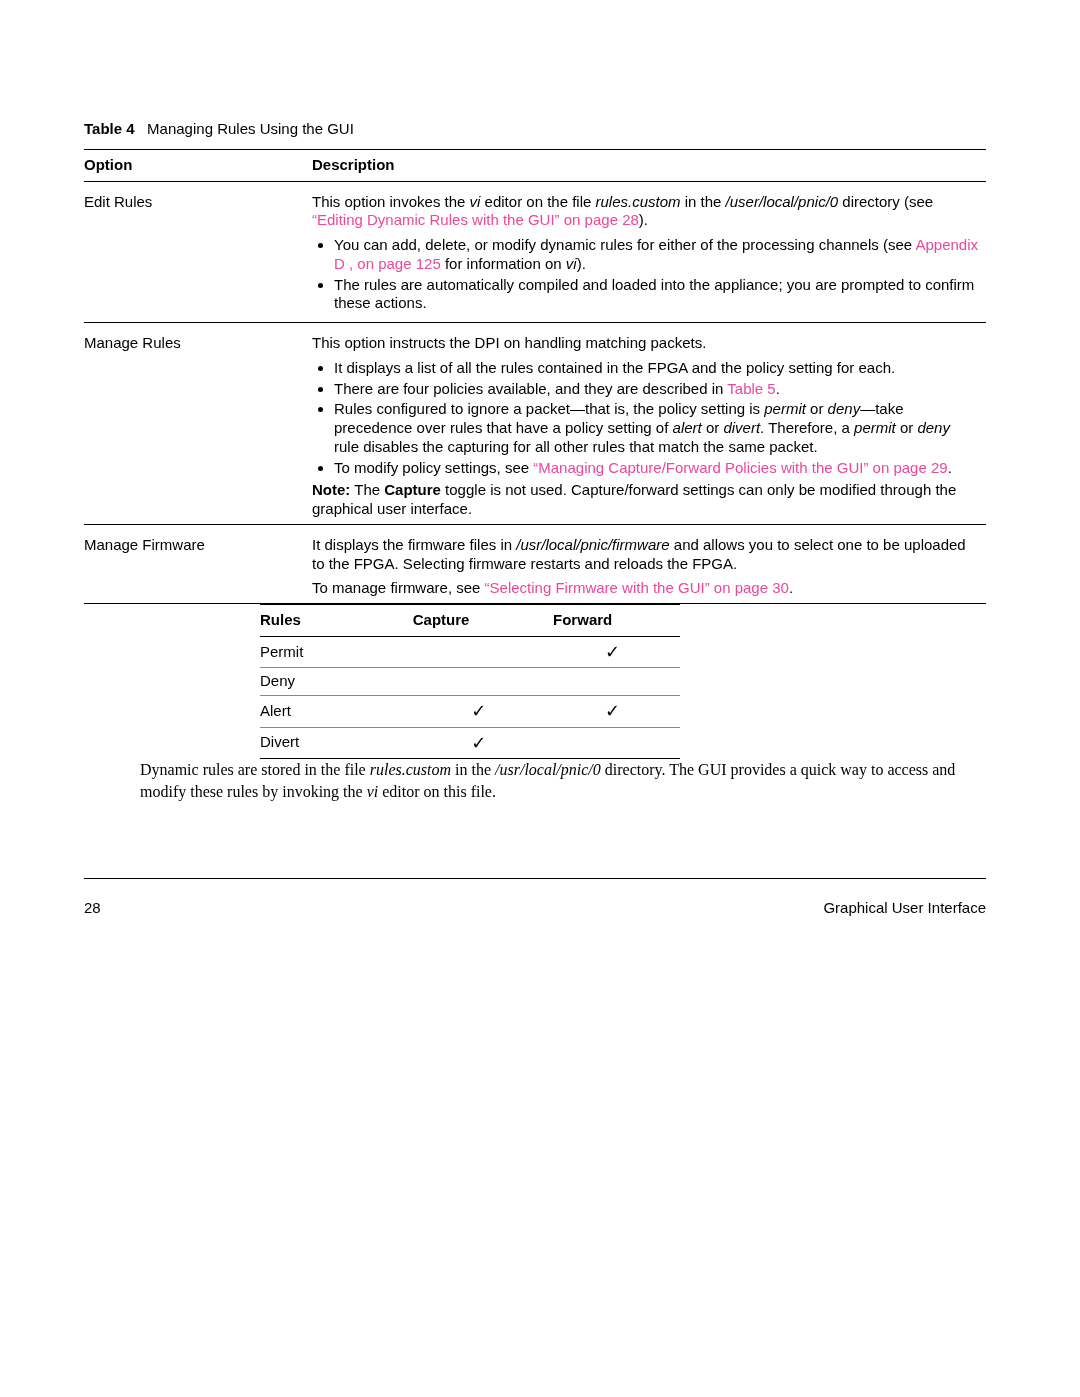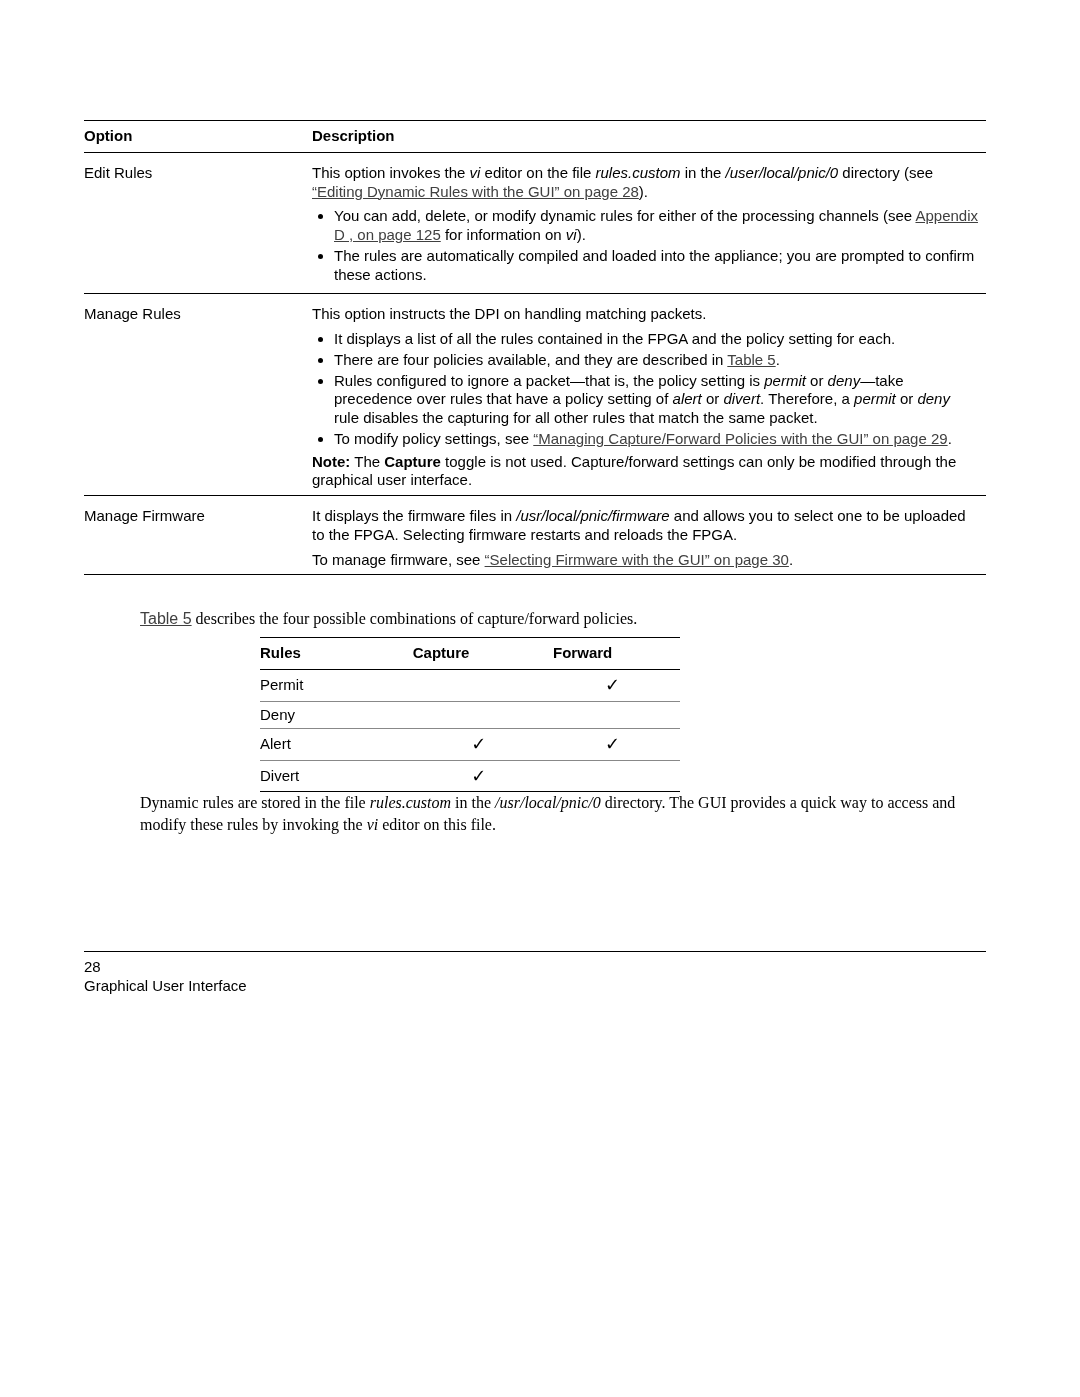--- a/index.html
+++ b/index.html
@@ -35,21 +35,21 @@
     padding: 11px 8px 5px 0;
     vertical-align: top;
     border-bottom: 1px solid #000;
   }
   table.t4 td.opt { width: 220px; white-space: nowrap; }
   .bulleted {
     margin: 6px 0 4px 0;
     padding-left: 22px;
   }
   .bulleted li { margin: 0 0 2px 0; }
-  .link { color: #404040; text-decoration: underline; }
+  .link { color: #ec4899; }
   .italic { font-style: italic; text-align: right; }
   .midtext {
     font-family: Georgia, 'Times New Roman', serif;
     font-size: 16px;
     margin: 34px 0 8px 56px;
   }
   .t5wrap { margin-left: 176px; width: 420px; }
   .table5-caption { margin-top: 6px; font-size: 14.5px; }
   table.t5 td {
     padding: 4px 8px 4px 0;
@@ -66,33 +66,36 @@
     margin: 44px 0 16px 0;
   }
   .bodytext {
     font-family: Georgia, 'Times New Roman', serif;
     font-size: 16px;
     margin: 0 0 0 56px;
     line-height: 1.35;
   }
   .footer {
     border-top: 1px solid #000;
-    margin-top: 116px;
-    padding-top: 6px;
+    margin-top: 76px;
+    padding-top: 20px;
     display: flex;
     justify-content: space-between;
     font-size: 15px;
-    flex-direction: column;
   }
 </style>
 </head>
 <body>
 
 <div class="page">
 
+  <p class="table-caption">
+    <span class="tblabel">Table 4</span>
+    &nbsp;&nbsp;<span>Managing Rules Using the GUI</span>
+  </p>
 
   <table class="t4">
     <thead>
       <tr>
         <th class="opt">Option</th>
         <th>Description</th>
       </tr>
     </thead>
     <tbody>
 
@@ -139,23 +142,20 @@
             <span>It displays the firmware files in </span><span class="italic">/usr/local/pnic/firmware</span><span> and allows you to select one to be uploaded to the FPGA. Selecting firmware restarts and reloads the FPGA.</span>
           </div>
           <div style="margin-top:6px;">
             <span>To manage firmware, see </span><span class="link">“Selecting Firmware with the GUI” on page 30</span><span>.</span>
           </div>
         </td>
       </tr>
     </tbody>
   </table>
 
-  <p class="midtext">
-    <span class="link" style="font-family:Arial,Helvetica,sans-serif;">Table 5</span><span> describes the four possible combinations of capture/forward policies.</span>
-  </p>
 
   <div class="t5wrap">
     <table class="t5">
       <thead>
         <tr>
           <th class="col-policy">Rules</th>
           <th class="col-capture">Capture</th>
           <th class="col-forward">Forward</th>
         </tr>
       </thead>

